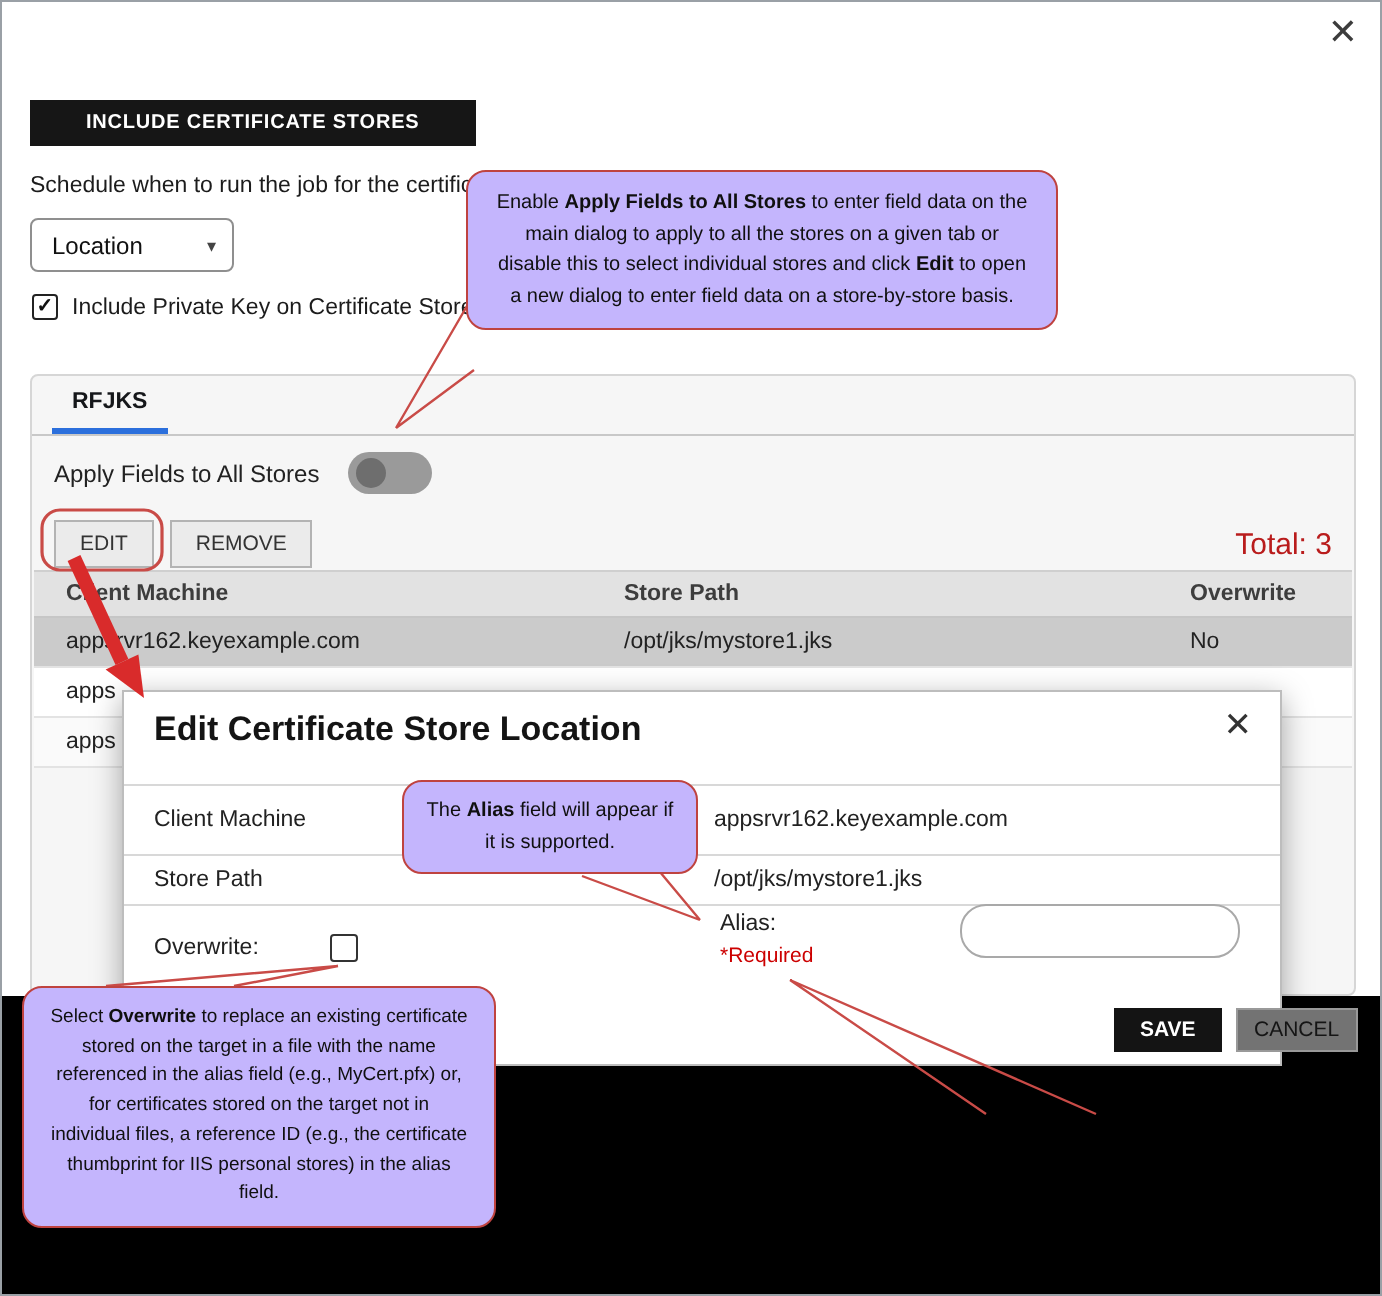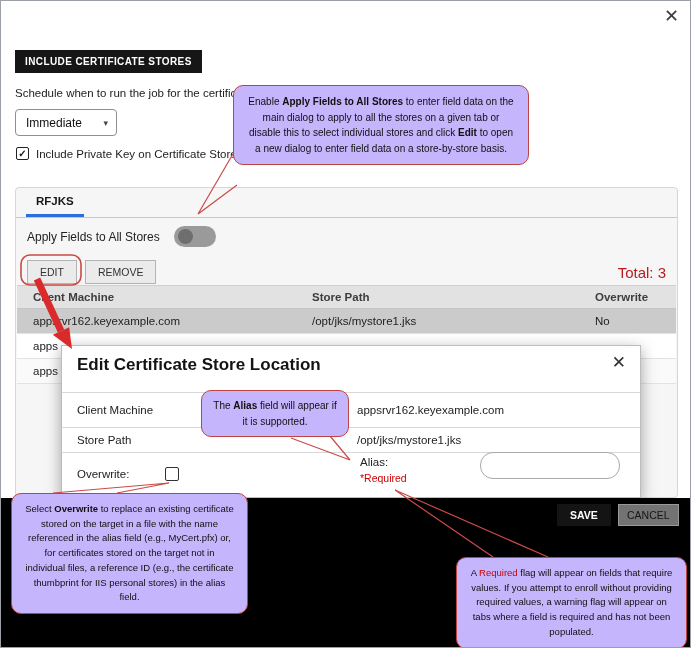--- a/index.html
+++ b/index.html
@@ -2,21 +2,21 @@
 <html><head>
 <meta charset="utf-8">
 <style>
   * { margin:0; padding:0; box-sizing:border-box; }
   body { font-family:"Liberation Sans", sans-serif; background:#fff; }
   #root { position:relative; width:691px; height:648px; background:#fff; border:1px solid #9aa0a6; overflow:hidden; }
 
   
   .main-title { position:absolute; left:14px; top:6px; font-size:19px; font-weight:700; color:#1b1b1b; }
   .main-close { position:absolute; right:11px; top:4px; font-size:18px; color:#3c3c3c; cursor:pointer; }
-  .include-btn { position:absolute; left:14px; top:49px; background:#161616; color:#fff; font-size:10px; font-weight:700; letter-spacing:.4px; padding:6px 10px; border:none; font-family:inherit; cursor:pointer; }
+  .include-btn { position:absolute; left:14px; top:49px; background:#161616; color:#fff; font-size:10px; font-weight:700; letter-spacing:.4px; padding:6px 28px; border:none; font-family:inherit; cursor:pointer; }
   .sched-label { position:absolute; left:14px; top:86px; font-size:11.5px; color:#1c1c1c; white-space:nowrap; }
   .sched-select { position:absolute; left:14px; top:108px; width:102px; height:27px; border:1px solid #8f8f8f; border-radius:4px; background:#fff; font-size:12px; color:#111; display:flex; align-items:center; justify-content:space-between; padding:0 8px 0 10px; cursor:pointer; }
   .chev { font-size:9px; color:#444; }
   .pk-row { position:absolute; left:15px; top:146px; display:flex; align-items:center; gap:7px; white-space:nowrap; }
   .checkbox { width:13px; height:13px; border:1.5px solid #222; border-radius:2px; background:#fff; display:flex; align-items:center; justify-content:center; font-size:10px; font-weight:700; color:#111; line-height:1; cursor:pointer; flex:0 0 auto; }
   .pk-label { font-size:11.5px; color:#1c1c1c; }
 
   
   .panel { position:absolute; left:14px; top:186px; width:663px; height:311px; background:#f6f6f6; border:1px solid #d6d6d6; border-radius:4px; }
   .tabstrip { position:absolute; left:0; top:0; right:0; height:30px; border-bottom:1px solid #c8c8c8; display:flex; align-items:stretch; padding-left:10px; }
@@ -35,21 +35,21 @@
   .thead .tcell { font-weight:700; color:#3d3d3d; }
   .tcell { padding-left:16px; font-size:11.5px; color:#222; white-space:nowrap; overflow:hidden; }
   .tbody-row { height:25px; background:#fff; border-bottom:1px solid #e3e3e3; cursor:pointer; }
   .tbody-row.alt { background:#fafafa; }
   .tbody-row.selected { background:#cbcbcb; }
 
   
   .backdrop { position:absolute; left:0; top:497px; width:691px; height:151px; background:#000; z-index:10; }
 
   
-  .dlg2 { position:absolute; left:60px; top:344px; width:580px; height:153px; background:#fff; border:1px solid #bdbdbd; box-shadow:0 4px 14px rgba(0,0,0,.35); z-index:20;text-decoration:underline; }
+  .dlg2 { position:absolute; left:60px; top:344px; width:580px; height:188px; background:#fff; border:1px solid #bdbdbd; box-shadow:0 4px 14px rgba(0,0,0,.35); z-index:20;text-decoration:underline; }
   .dlg2-title { position:absolute; left:15px; top:9px; font-size:17px; font-weight:700; color:#141414; }
   .dlg2-close { position:absolute; right:14px; top:6px; font-size:17px; color:#333; cursor:pointer; }
   .hline { position:absolute; left:0; right:0; border-top:1px solid #d8d8d8; }
   .flabel { position:absolute; font-size:11.5px; color:#222; }
   .fvalue { position:absolute; font-size:11.5px; color:#222; }
   .dlg2-check { position:absolute; left:103px; top:121px; width:14px; height:14px; border:1.5px solid #333; border-radius:2px; background:#fff; cursor:pointer; }
   .alias-label { position:absolute; left:298px; top:110px; font-size:11.5px; color:#222; }
   .required { position:absolute; left:298px; top:126px; font-size:10.5px; color:#cc0000; }
   .alias-input { position:absolute; left:418px; top:106px; width:140px; height:27px; border:1px solid #a9a9a9; border-radius:13px; padding:0 10px; font-size:11.5px; font-family:inherit; outline:none; }
 
@@ -71,21 +71,21 @@
 <body>
 
 <div id="root">
 
   <div class="main-close">✕</div>
 
   <button class="include-btn">INCLUDE CERTIFICATE STORES</button>
 
   <div class="sched-label">Schedule when to run the job for the certificate</div>
   <div class="sched-select">
-    <span>Immediate</span>
+    <span>Location</span>
     <span class="chev">▾</span>
   </div>
 
   <div class="pk-row">
     <span class="checkbox">
       <span>✓</span>
     </span>
     <span class="pk-label">Include Private Key on Certificate Stores</span>
   </div>
 
@@ -163,15 +163,14 @@
     <rect x="20" y="254" width="60" height="30" rx="9" fill="none" stroke="#c94b47" stroke-width="1.6"></rect>
     <g fill="#d92b2b">
       <polygon points="32.8,279.5 39.2,276.5 63.2,328.5 56.8,331.5"></polygon>
       <polygon points="51.8,333.8 68.2,326.2 71,348"></polygon>
     </g>
   </svg>
 
   <div class="callout co1"><span>Enable </span><span style="font-weight: 700;">Apply Fields to All Stores</span><span> to enter field data on the main dialog to apply to all the stores on a given tab or disable this to select individual stores and click </span><span style="font-weight: 700;">Edit</span><span> to open a new dialog to enter field data on a store-by-store basis.</span></div>
   <div class="callout co2"><span>The </span><span style="font-weight: 700;">Alias</span><span> field will appear if it is supported.</span></div>
   <div class="callout co3"><span>Select </span><span style="font-weight: 700;">Overwrite</span><span> to replace an existing certificate stored on the target in a file with the name referenced in the alias field (e.g., MyCert.pfx) or, for certificates stored on the target not in individual files, a reference ID (e.g., the certificate thumbprint for IIS personal stores) in the alias field.</span></div>
-  <div class="callout co4"><span>A </span><span style="color: rgb(204, 0, 0);">Required</span><span> flag will appear on fields that require values. If you attempt to enroll without providing required values, a warning flag will appear on tabs where a field is required and has not been populated.</span></div>
 
 </div>
 
 </body></html>

